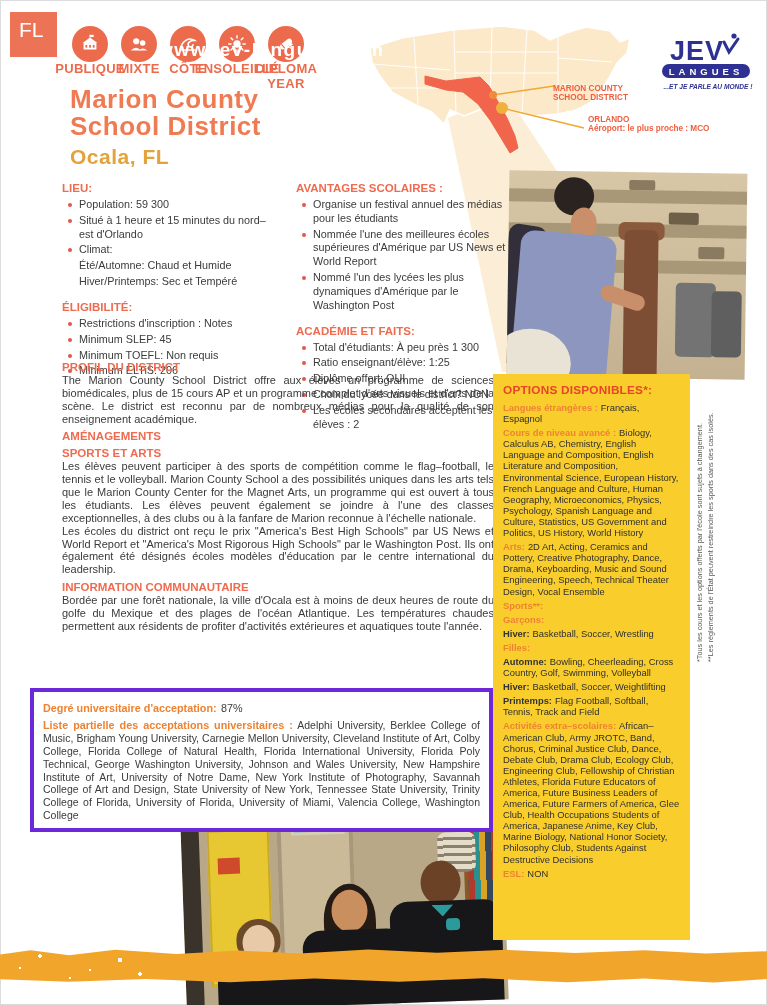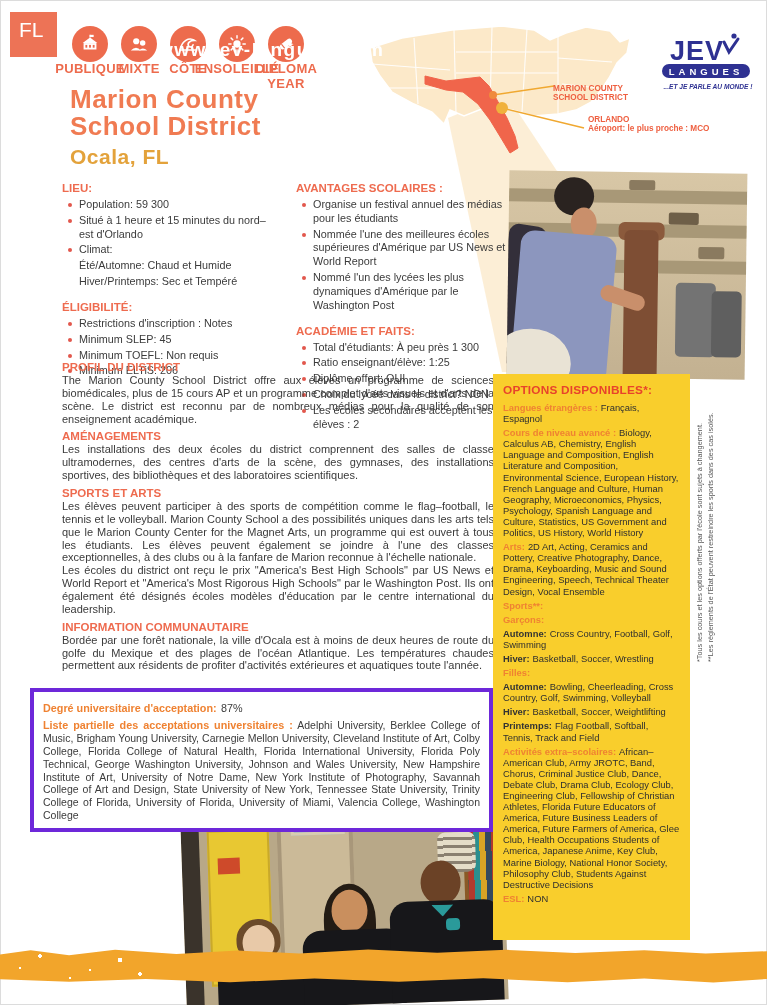--- a/index.html
+++ b/index.html
@@ -318,21 +318,20 @@
   </div>
 
   <div class="sections">
 
   <section class="psec">
         <h3 class="sec-h">PROFIL DU DISTRICT</h3>
         <p class="sec-p">The Marion County School District offre aux élèves un programme de sciences biomédicales, plus de 15 cours AP et un programme complet d'arts visuels et d'arts de la scène. Le district est reconnu par de nombreux médias pour la qualité de son enseignement académique.</p>
       </section>
       <section class="psec">
         <h3 class="sec-h">AMÉNAGEMENTS</h3>
-        <p class="sec-p">Les installations des deux écoles du district comprennent des salles de classe ultramodernes, des centres d'arts de la scène, des gymnases, des installations sportives, des bibliothèques et des laboratoires scientifiques.</p>
       </section>
       <section class="psec">
         <h3 class="sec-h">SPORTS ET ARTS</h3>
         <p class="sec-p">Les élèves peuvent participer à des sports de compétition comme le flag–football, le tennis et le volleyball. Marion County School a des possibilités uniques dans les arts tels que le Marion County Center for the Magnet Arts, un programme qui est ouvert à tous les étudiants. Les élèves peuvent également se joindre à l'une des classes exceptionnelles, à des clubs ou à la fanfare de Marion reconnue à l'échelle nationale.</p>
       </section>
       <section class="psec">
         <p class="sec-p">Les écoles du district ont reçu le prix "America's Best High Schools" par US News et World Report et "America's Most Rigorous High Schools" par le Washington Post. Ils ont également été désignés écoles modèles d'éducation par le centre international du leadership.</p>
       </section>
       <section class="psec">
         <h3 class="sec-h">INFORMATION COMMUNAUTAIRE</h3>
@@ -406,23 +405,20 @@
         <div class="sb-entry style-orange">
           <span class="sb-label">Arts:</span><span>2D Art, Acting, Ceramics and Pottery, Creative Photography, Dance, Drama, Keyboarding, Music and Sound Engineering, Speech, Technical Theater Design, Vocal Ensemble</span>
         </div>
         <div class="sb-entry style-orange">
           <span class="sb-label">Sports**:</span><span></span>
         </div>
         <div class="sb-entry style-orange">
           <span class="sb-label">Garçons:</span><span></span>
         </div>
         <div class="sb-entry style-dark">
-          <span class="sb-label">Automne:</span><span>Cross Country, Football, Golf, Swimming</span>
-        </div>
-        <div class="sb-entry style-dark">
           <span class="sb-label">Hiver:</span><span>Basketball, Soccer, Wrestling</span>
         </div>
         <div class="sb-entry style-orange">
           <span class="sb-label">Filles:</span><span></span>
         </div>
         <div class="sb-entry style-dark">
           <span class="sb-label">Automne:</span><span>Bowling, Cheerleading, Cross Country, Golf, Swimming, Volleyball</span>
         </div>
         <div class="sb-entry style-dark">
           <span class="sb-label">Hiver:</span><span>Basketball, Soccer, Weightlifting</span>

